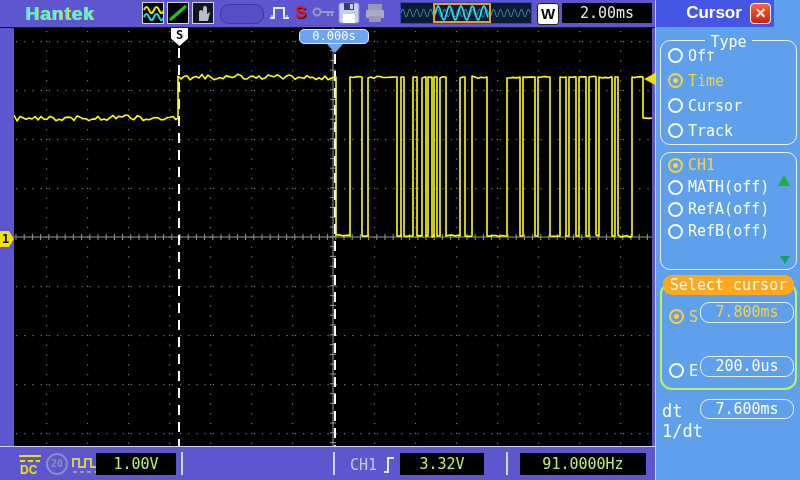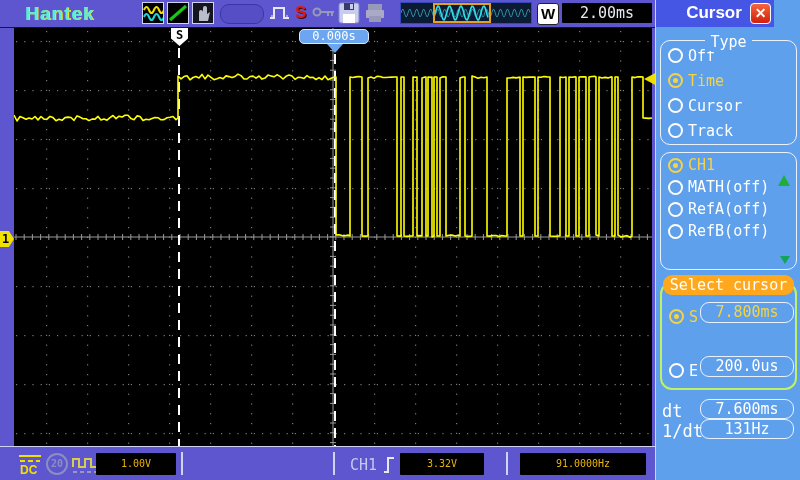--- a/index.html
+++ b/index.html
@@ -46,21 +46,21 @@
   .plot{position:absolute;left:14px;top:28px;width:638px;height:418px;background:#000;}
   .s-badge{position:absolute;left:157px;top:0;width:17px;height:18px;background:#fff;clip-path:polygon(0 0,100% 0,100% 58%,50% 100%,0 58%);color:#000;font-weight:bold;font-size:12px;text-align:center;line-height:15px;}
   .trig-pill{position:absolute;left:285px;top:1px;width:70px;height:15px;background:#6CA6F0;border:1px solid #D8E8FF;border-radius:5px;box-sizing:border-box;color:#fff;font-size:12px;text-align:center;line-height:13px;}
   .trig-ptr{position:absolute;left:313px;top:16px;width:16px;height:9px;background:#6CA6F0;clip-path:polygon(0 0,100% 0,50% 100%);}
   .ch-marker{position:absolute;left:0;top:231px;width:14px;height:16px;background:#F0E000;clip-path:polygon(0 0,64% 0,100% 50%,64% 100%,0 100%);color:#000;font-weight:bold;font-size:12px;line-height:16px;text-align:left;padding-left:2px;box-sizing:border-box;}
   .trig-arrow{position:absolute;left:644px;top:71px;width:0;height:0;border-top:8px solid transparent;border-bottom:8px solid transparent;border-right:15px solid #F0E000;}
   
   .bottombar{position:absolute;left:0;top:446px;width:655px;height:34px;background:#5E56CE;border-top:1px solid #cfd2f2;box-sizing:border-box;padding-left:48px;}
   .bb-ico{position:absolute;top:6px;}
   .bw-circ{position:absolute;left:46px;top:6px;width:18px;height:18px;border:2px solid #8890C0;border-radius:50%;color:#8890C0;font-size:10px;font-weight:bold;text-align:center;line-height:18px;}
-  .bb-pill{position:absolute;top:6px;height:22px;font-size:10px;line-height:22px;color:#eab308;}
+  .bb-pill{position:absolute;top:6px;height:22px;font-size:15px;line-height:22px;color:#bef264;}
   .sep{position:absolute;top:5px;width:2px;height:23px;background:#D0D4F0;}
   .bb-lab{position:absolute;top:9px;color:#C4CAEE;font-size:15px;}
 </style>
 </head>
 <body>
 
 <div class="topbar">
   <span class="logo">Hantek</span>
 
   <div class="tb-box" style="left:142px">
@@ -1549,21 +1549,20 @@
     <div class="opt" style="position:absolute;top:74px;left:0">
         <span class="radio"></span>
         <span>E</span>
       </div>
     <div class="val-pill" style="top:72px">200.0us</div>
   </div>
 
   <div class="ro-row" style="top:401px">dt</div>
   <div class="ro-pill" style="top:399px">7.600ms</div>
   <div class="ro-row" style="top:421px">1/dt</div>
-  <div class="ro-pill" style="top:419px">131Hz</div>
 </div>
 
 <div class="bottombar">
   <div class="bb-ico" style="left:16px">
     <svg width="28" height="24">
       <line x1="3" y1="3" x2="25" y2="3" stroke="#F0E000" stroke-width="2"></line>
       <line x1="4" y1="8" x2="24" y2="8" stroke="#F0E000" stroke-width="2" stroke-dasharray="5 3"></line>
       <text x="4" y="21" fill="#F0E000" font-size="12" font-weight="bold" font-family="Liberation Sans,sans-serif">DC</text>
     </svg>
   </div>

